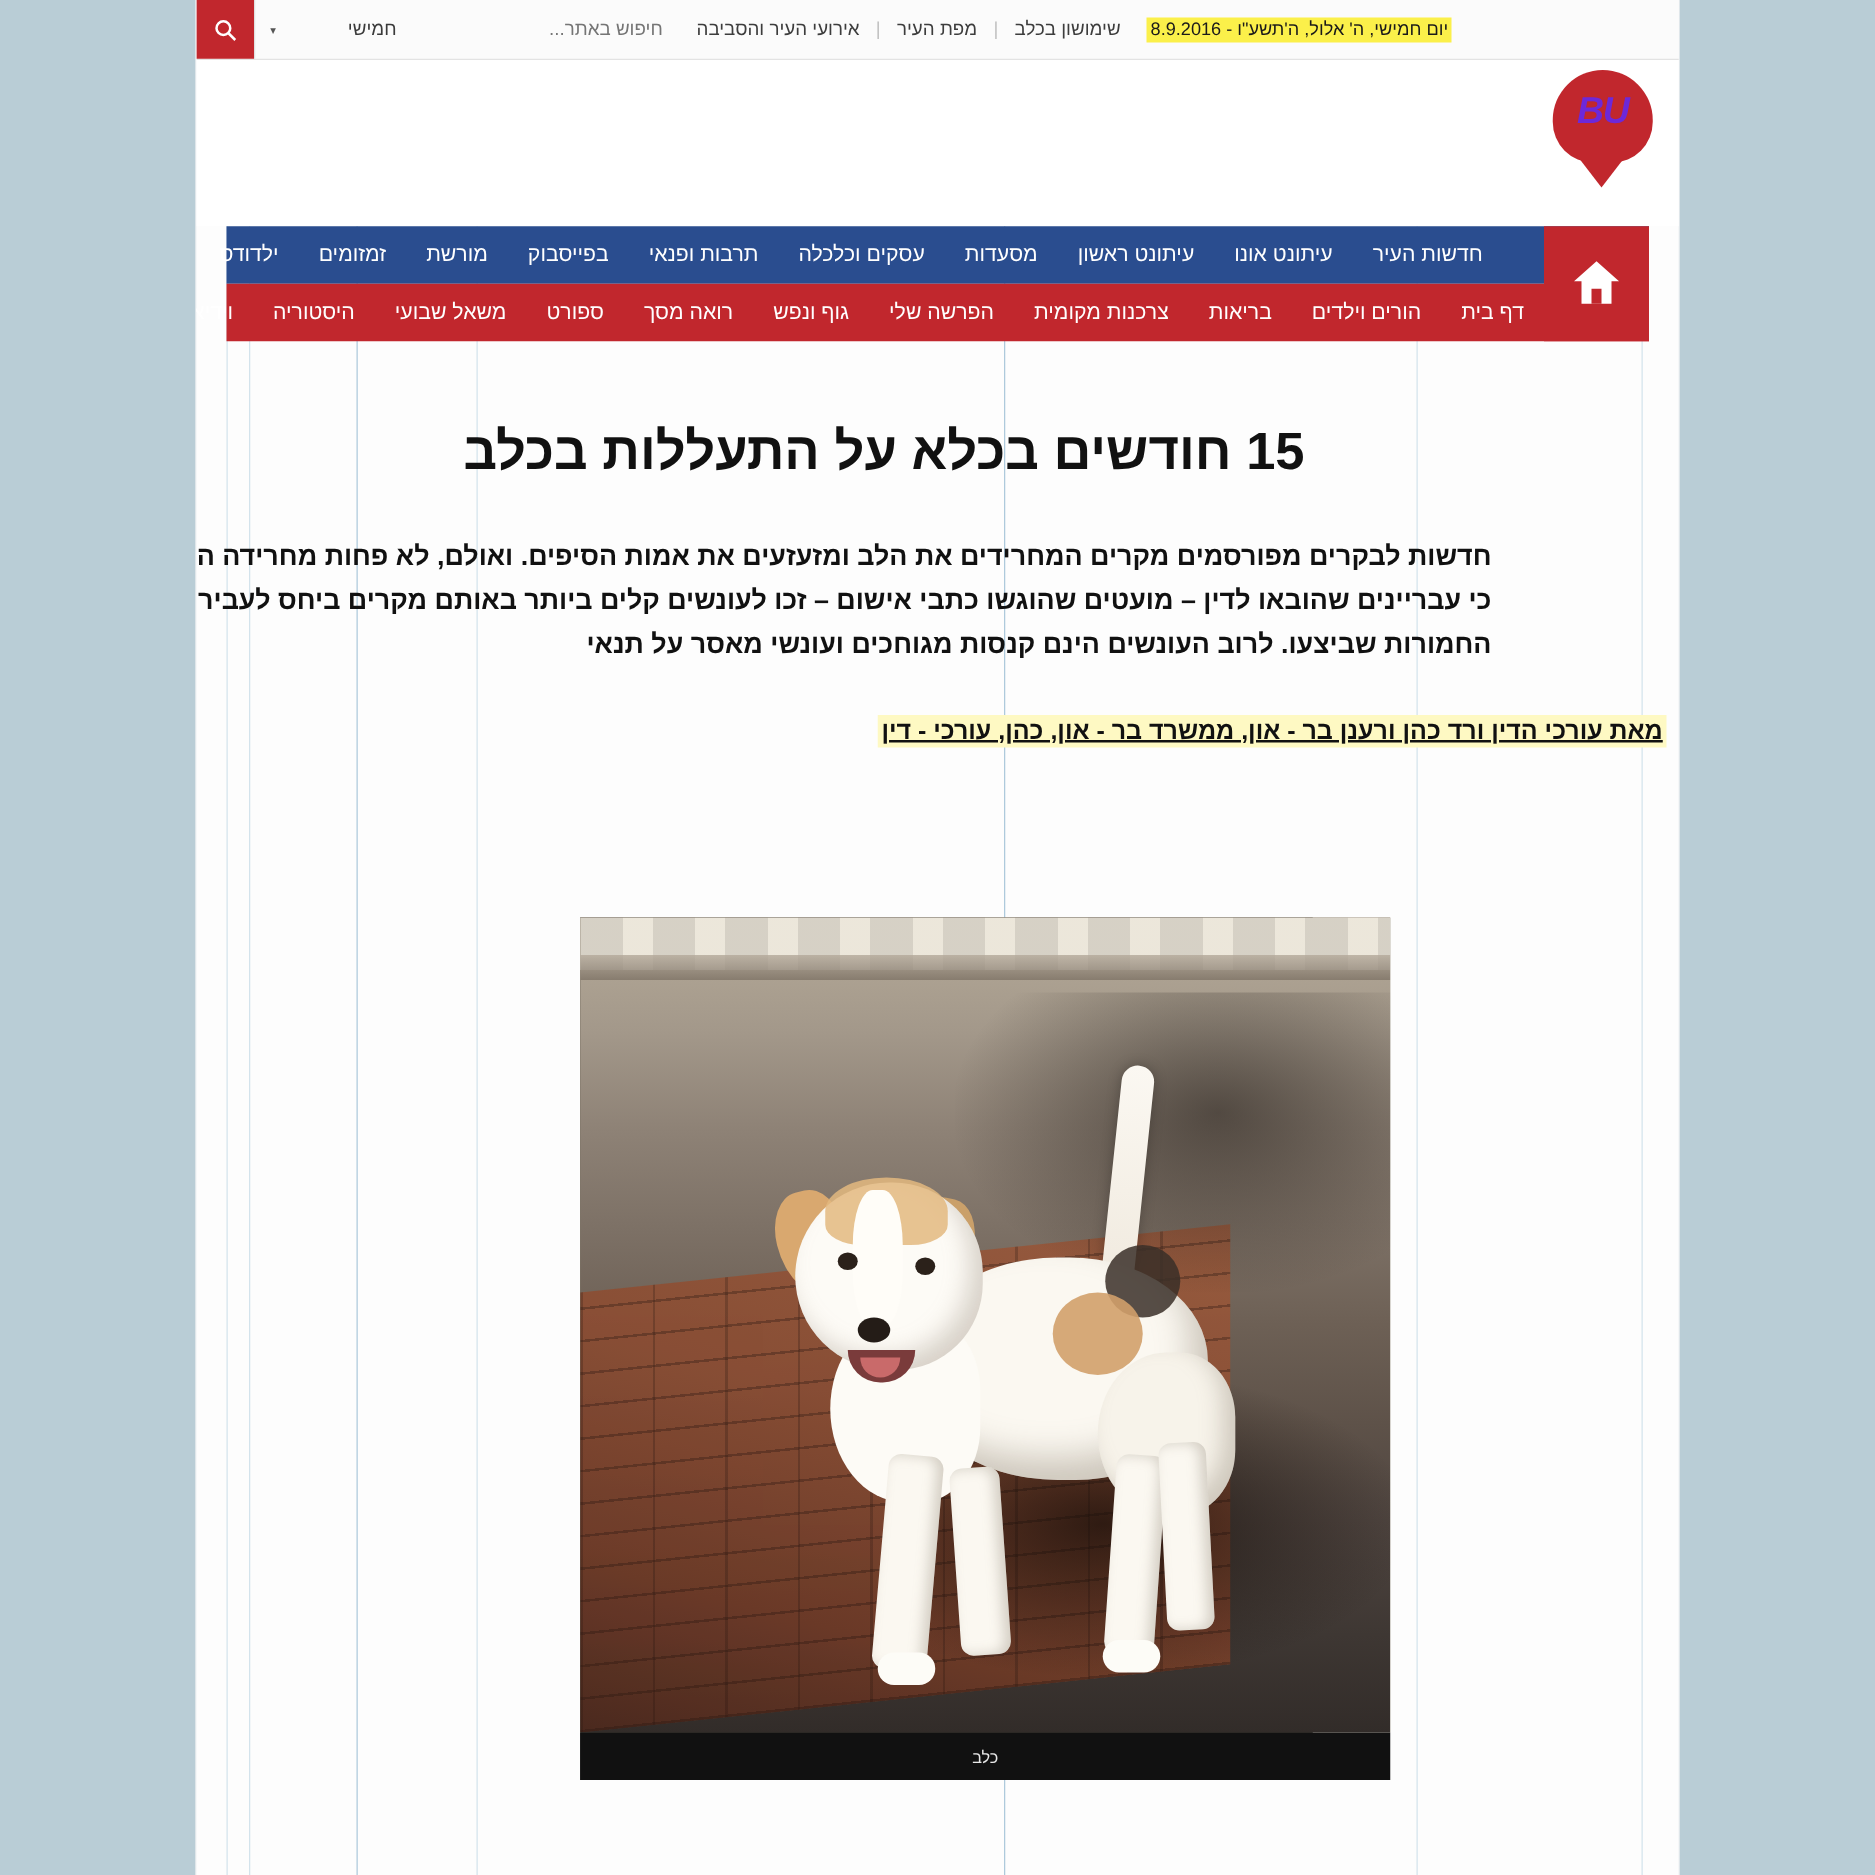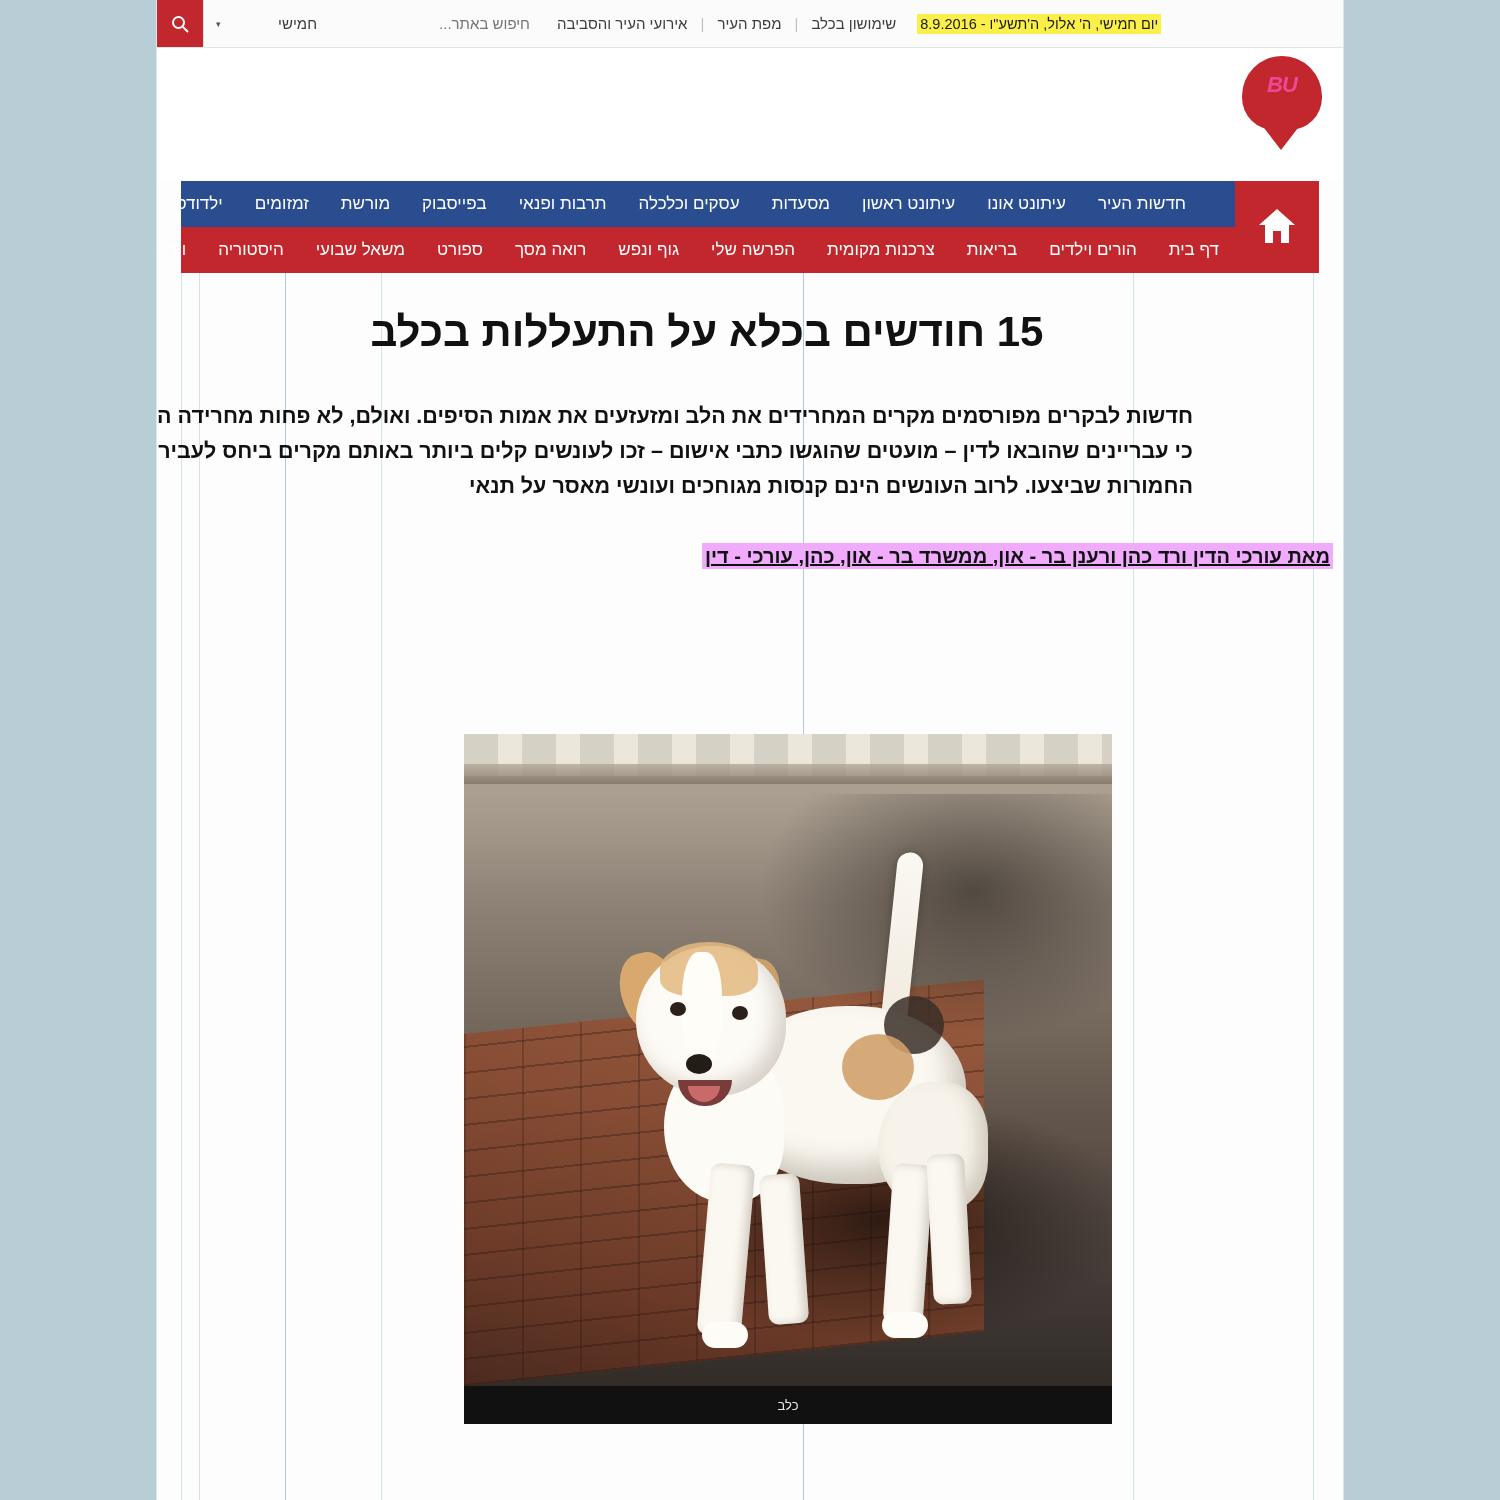--- a/index.html
+++ b/index.html
@@ -171,23 +171,23 @@
     width: 0; height: 0;
     border-left: 20px solid transparent;
     border-right: 20px solid transparent;
     border-top: 26px solid #c1272d;
   }
   #balloon .bu {
     position: absolute;
     top: 18px; left: 0;
     width: 86px;
     text-align: center;
-    color: #ec4899;
+    color: #6d28d9;
     font-weight: bold;
-    font-size: 22px;
+    font-size: 30px;
     font-style: italic;
     letter-spacing: -1px;
   }
 
   
   #nav-blue, #nav-red {
     position: absolute;
     left: 24px;
     width: 1138px;
     height: 46px;
@@ -244,21 +244,21 @@
     padding: 0 16px;
     white-space: nowrap;
     line-height: 46px;
   }
   #nav-blue .nav-item:first-child { margin-right: 117px; }
   #nav-red .nav-item:first-child { margin-right: 84px; }
 
   
   #article {
     position: absolute;
-    top: 284px;
+    top: 313px;
     right: 0;
     width: 1272px;
     direction: rtl;
     text-align: right;
   }
   #headline {
     font-size: 42px;
     font-weight: bold;
     color: #111;
     text-align: center;
@@ -287,21 +287,21 @@
   }
   #byline-wrap {
     margin: 34px 10px 0 0;
     text-align: right;
     padding-left: 10px;
   }
   #byline {
     font-size: 20px;
     font-weight: bold;
     color: #111;
-    background: #f0abfc;
+    background: #fef9c3;
     text-decoration: underline;
     padding: 2px 3px;
     display: inline;
     line-height: 1.7;
   }
 
   
   #photo-wrap {
     position: absolute;
     top: 734px;

